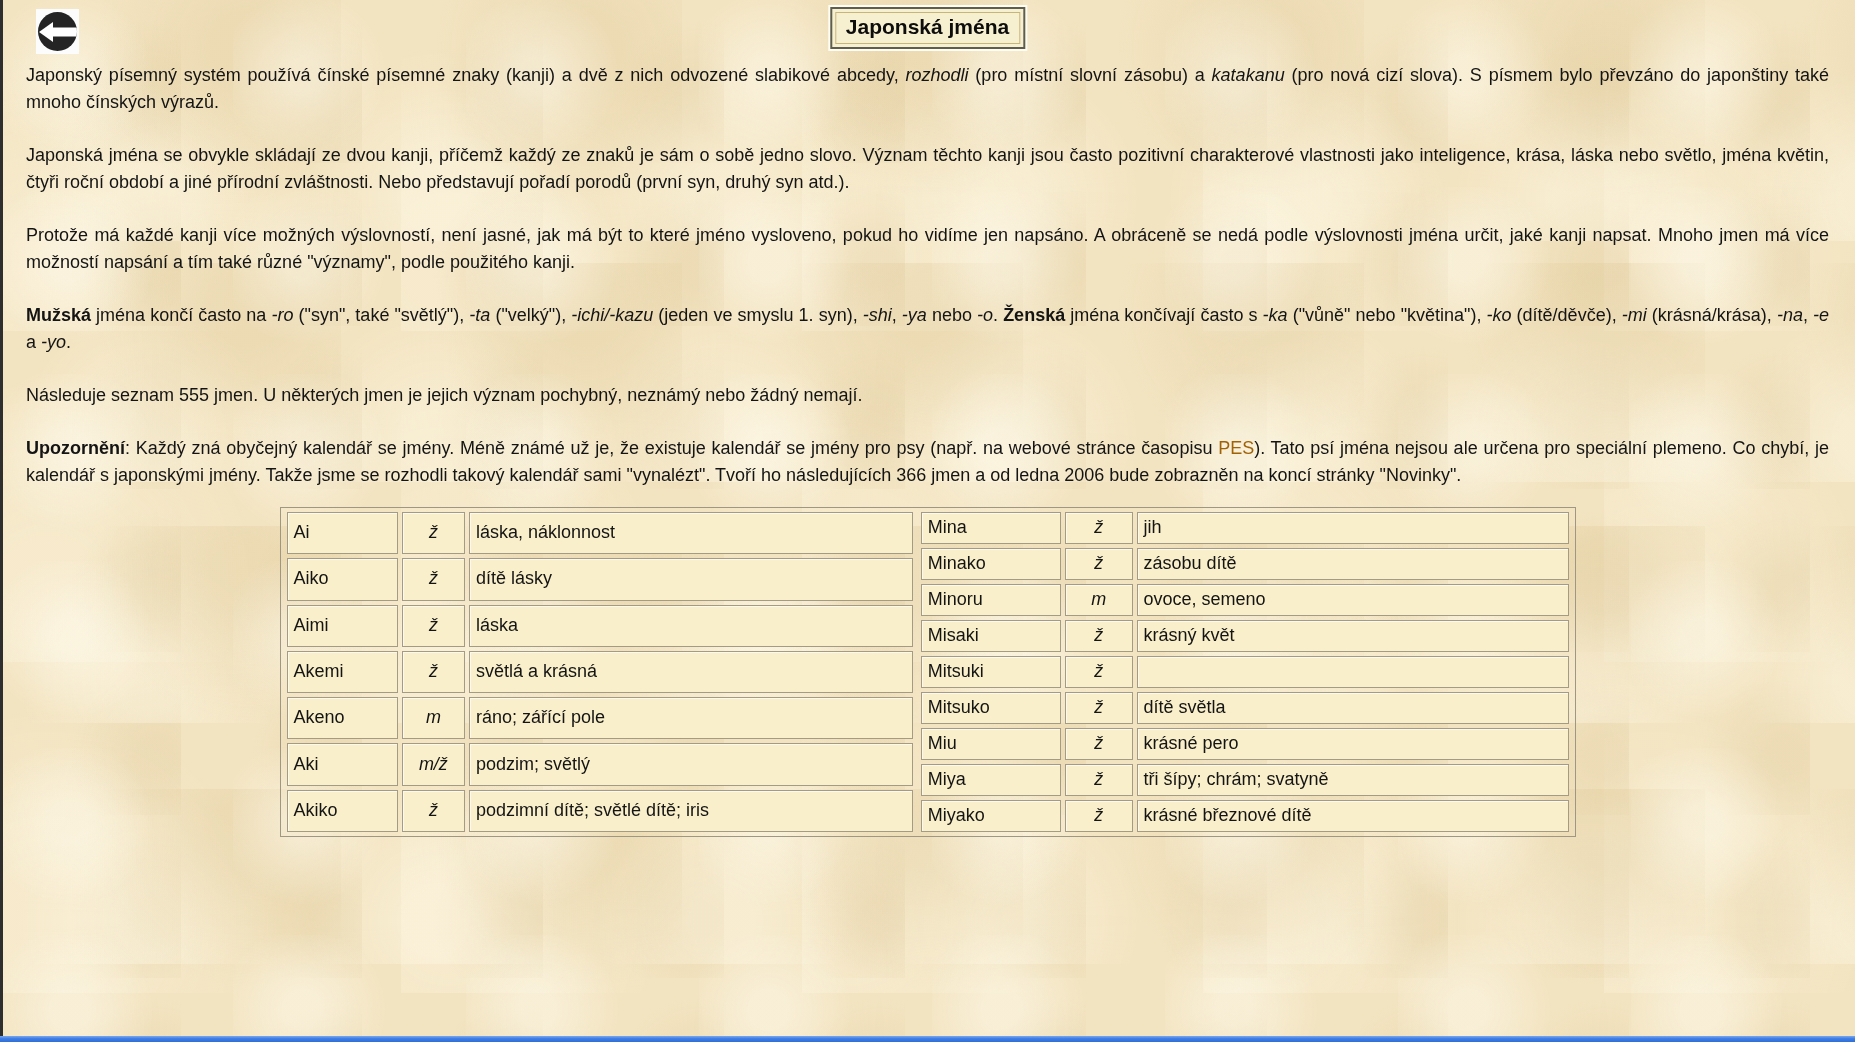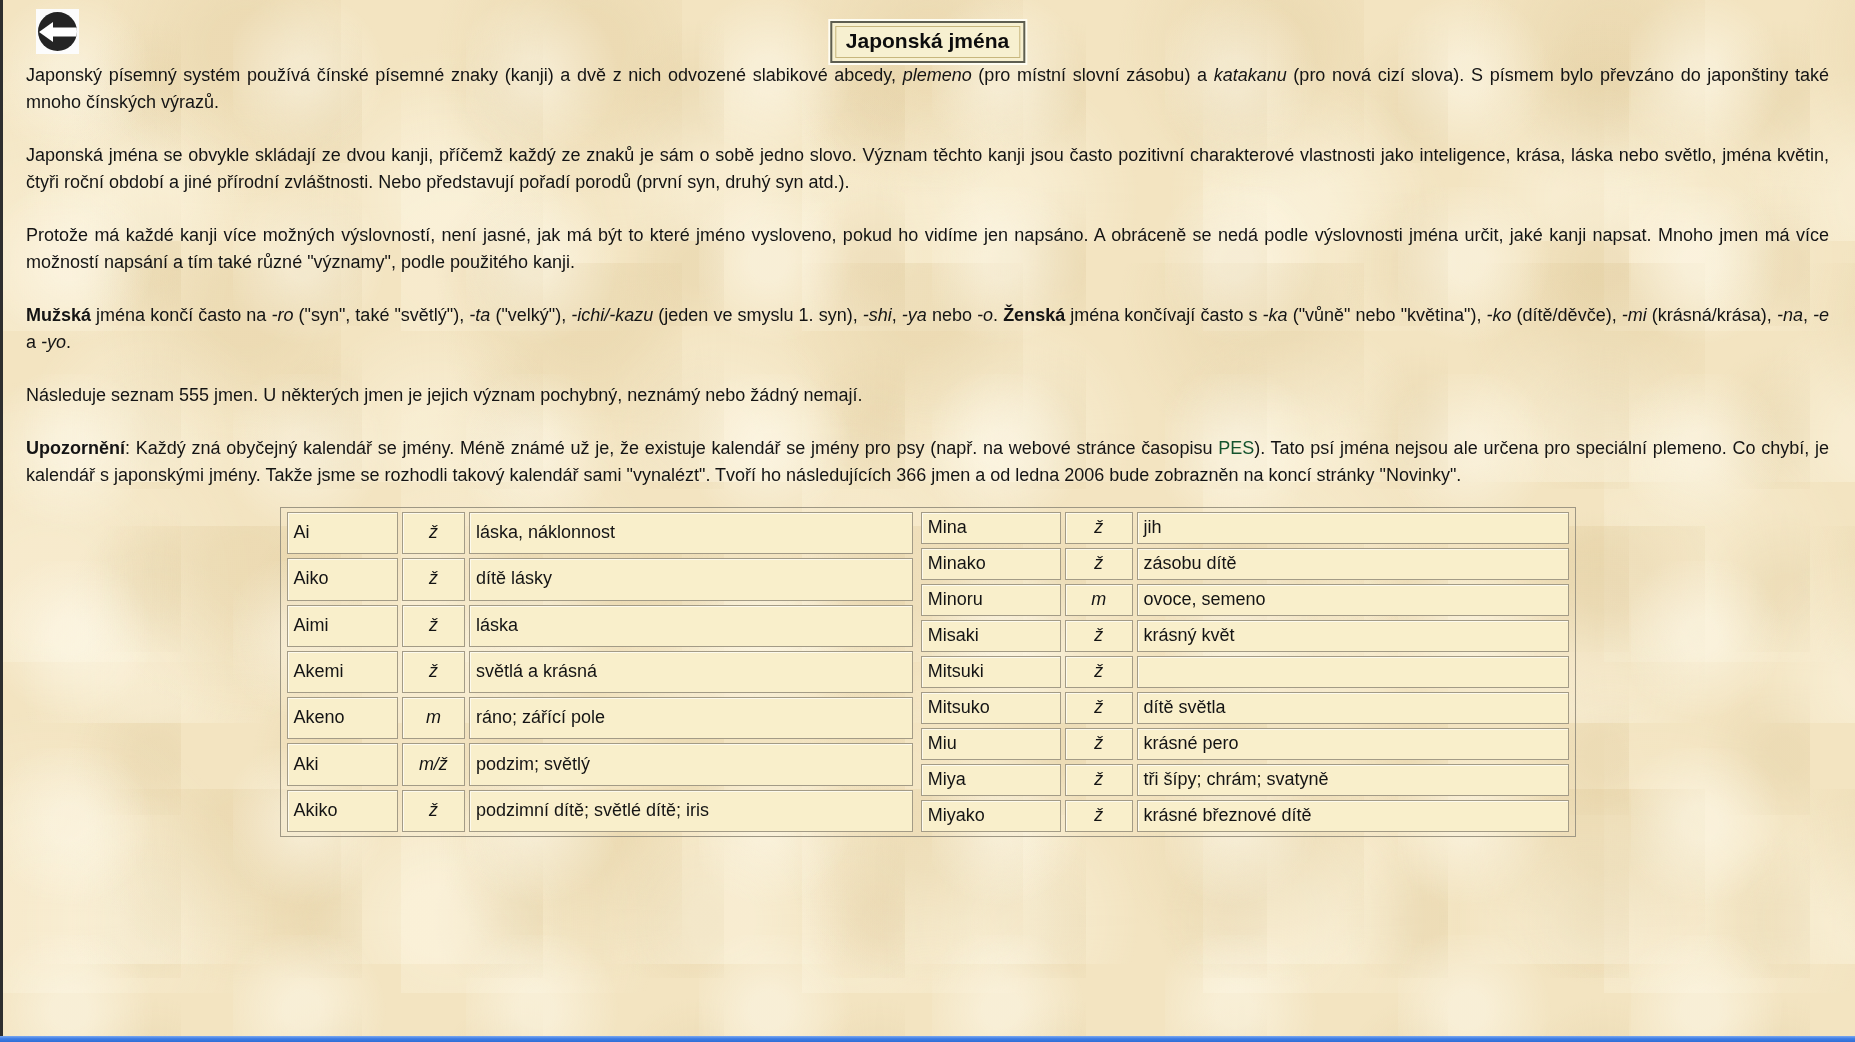--- a/index.html
+++ b/index.html
@@ -22,32 +22,32 @@
 
   
   .back{position:absolute;left:36px;top:9px;width:43px;height:45px;background:#fcfcfc;
     display:flex;align-items:center;justify-content:center;text-decoration:none;cursor:pointer;}
   .back .circle{width:39px;height:39px;background:#242424;border-radius:50%;position:relative;overflow:hidden;}
   .back .arr-head{position:absolute;left:1px;top:50%;transform:translateY(-50%);width:0;height:0;
     border-top:10px solid transparent;border-bottom:10px solid transparent;border-right:14px solid #fff;}
   .back .arr-bar{position:absolute;left:13px;top:50%;transform:translateY(-50%);width:26px;height:9px;background:#fff;}
 
   
-  .title-outer{position:absolute;top:21px;left:50%;transform:translateX(-50%);
+  .title-outer{position:absolute;top:7px;left:50%;transform:translateX(-50%);
     border:2px solid #5e5e50;background:#f7f0d0;padding:3px;box-shadow:0 0 0 2px #fffdf2;}
   .title-inner{border:1px solid #c7b67c;padding:1px 10px 3px;}
   h1.page-title{margin:0;font-size:21px;line-height:26px;font-weight:bold;color:#0d0d0d;white-space:nowrap;}
 
   
   .content{padding:62px 26px 0;}
   .content p{margin:26px 0 0;font-size:18px;line-height:27px;text-align:justify;}
   .content p:first-child{margin-top:0;}
   .content .italic{font-style:italic;}
   .content .bold{font-weight:bold;margin-top:28px;}
-  .content a.link{color:#14532d;text-decoration:none;cursor:pointer;}
+  .content a.link{color:#a16207;text-decoration:none;cursor:pointer;}
 
   
   .names-wrap{margin:18px auto 12px;width:1296px;border:1px solid #9e9784;padding:0 2px;
     display:flex;justify-content:space-between;box-sizing:border-box;}
   table.names{border-collapse:separate;border-spacing:4px;}
   table.names td{
     border:1px solid #a39b86;background:#f9efcb;
     box-shadow:inset 1px 1px 0 rgba(255,255,255,0.65);
     padding:2px 6px 3px;font-size:18px;line-height:25px;vertical-align:middle;
     white-space:nowrap;overflow:hidden;}
@@ -71,21 +71,21 @@
   </span>
 </a>
 
 <div class="title-outer">
   <div class="title-inner">
     <h1 class="page-title">Japonská jména</h1>
   </div>
 </div>
 
 <div class="content">
-  <p><span>Japonský písemný systém používá čínské písemné znaky (kanji) a dvě z nich odvozené slabikové abcedy, </span><span class="italic">plemeno</span><span> (pro místní slovní zásobu) a </span><span class="italic">katakanu</span><span> (pro nová cizí slova). S písmem bylo převzáno do japonštiny také mnoho čínských výrazů.</span></p>
+  <p><span>Japonský písemný systém používá čínské písemné znaky (kanji) a dvě z nich odvozené slabikové abcedy, </span><span class="italic">rozhodli</span><span> (pro místní slovní zásobu) a </span><span class="italic">katakanu</span><span> (pro nová cizí slova). S písmem bylo převzáno do japonštiny také mnoho čínských výrazů.</span></p>
   <p><span>Japonská jména se obvykle skládají ze dvou kanji, příčemž každý ze znaků je sám o sobě jedno slovo. Význam těchto kanji jsou často pozitivní charakterové vlastnosti jako inteligence, krása, láska nebo světlo, jména květin, čtyři roční období a jiné přírodní zvláštnosti. Nebo představují pořadí porodů (první syn, druhý syn atd.).</span></p>
   <p><span>Protože má každé kanji více možných výslovností, není jasné, jak má být to které jméno vysloveno, pokud ho vidíme jen napsáno. A obráceně se nedá podle výslovnosti jména určit, jaké kanji napsat. Mnoho jmen má více možností napsání a tím také různé "významy", podle použitého kanji.</span></p>
   <p><span class="bold">Mužská</span><span> jména končí často na </span><span class="italic">-ro</span><span> ("syn", také "světlý"), </span><span class="italic">-ta</span><span> ("velký"), </span><span class="italic">-ichi/-kazu</span><span> (jeden ve smyslu 1. syn), </span><span class="italic">-shi</span><span>, </span><span class="italic">-ya</span><span> nebo </span><span class="italic">-o</span><span>. </span><span class="bold">Ženská</span><span> jména končívají často s </span><span class="italic">-ka</span><span> ("vůně" nebo "květina"), </span><span class="italic">-ko</span><span> (dítě/děvče), </span><span class="italic">-mi</span><span> (krásná/krása), </span><span class="italic">-na</span><span>, </span><span class="italic">-e</span><span> a </span><span class="italic">-yo</span><span>.</span></p>
   <p><span>Následuje seznam 555 jmen. U některých jmen je jejich význam pochybný, neznámý nebo žádný nemají.</span></p>
   <p><span class="bold">Upozornění</span><span>: Každý zná obyčejný kalendář se jmény. Méně známé už je, že existuje kalendář se jmény pro psy (např. na webové stránce časopisu </span><a class="link">PES</a><span>). Tato psí jména nejsou ale určena pro speciální plemeno. Co chybí, je kalendář s japonskými jmény. Takže jsme se rozhodli takový kalendář sami "vynalézt". Tvoří ho následujících 366 jmen a od ledna 2006 bude zobrazněn na koncí stránky "Novinky".</span></p>
 </div>
 
 <div class="names-wrap">
   <table class="names" id="table-left">
     <tbody id="tbody-left">

